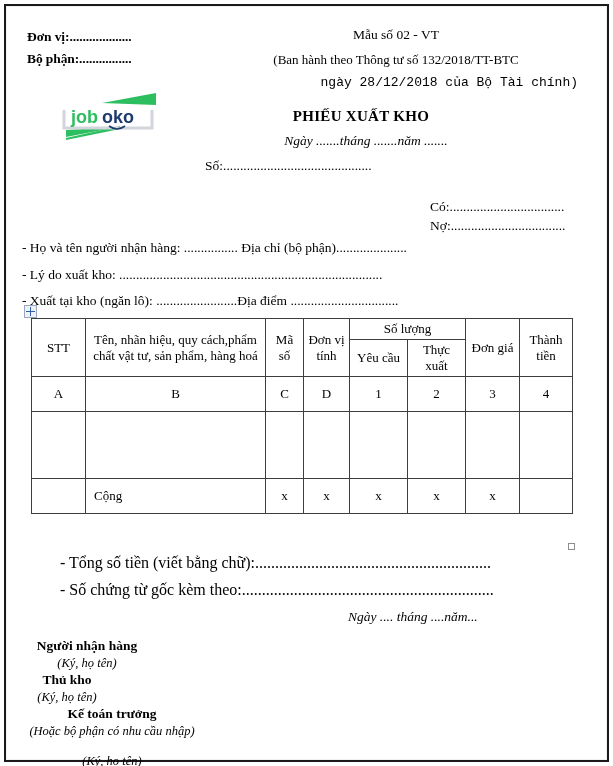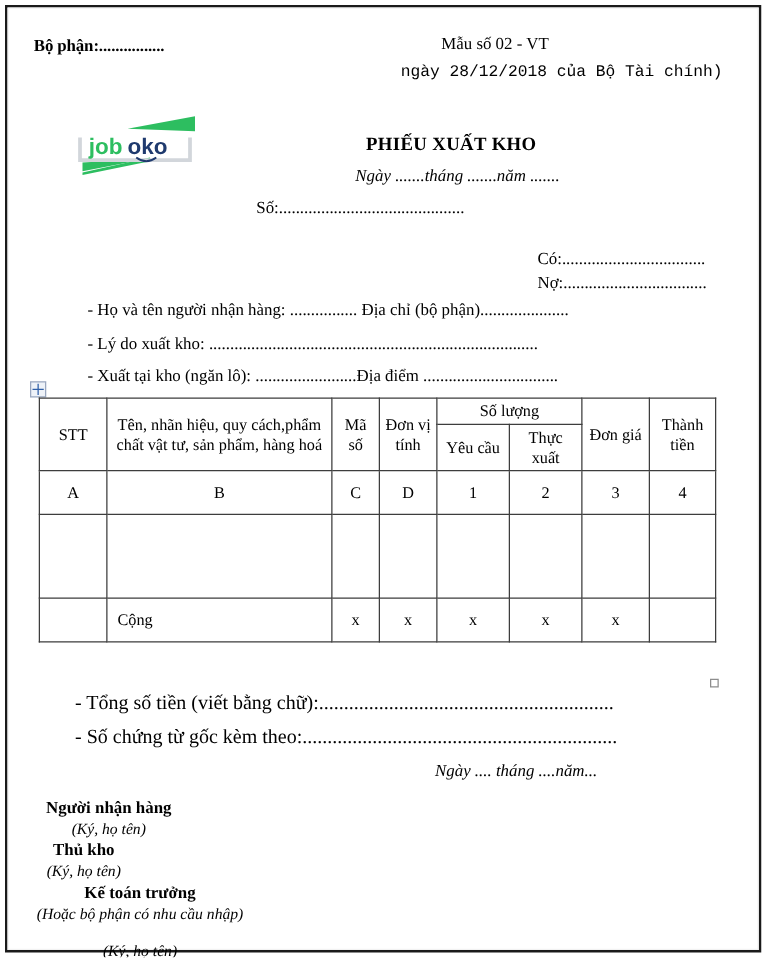--- a/index.html
+++ b/index.html
@@ -120,21 +120,20 @@
     line-height: 19px;
     white-space: nowrap;
   }
 
   
   .info {
     position: absolute;
     left: 22px;
     font-size: 13.5px;
     white-space: nowrap;
-    margin-left: 48px;
   }
   .info-1 { top: 240px; }
   .info-2 { top: 267px; }
   .info-3 { top: 293px; }
 
   
   .tbl-wrap {
     position: absolute;
     left: 31px;
     top: 318px;
@@ -264,25 +263,27 @@
 </style>
 </head>
 <body>
 
 <div id="page">
 
   <div class="page-border"></div>
   <div class="page-inner-pad"></div>
 
   <div class="hdr-left">
+    <div>Đơn vị:...................</div>
     <div>Bộ phận:................</div>
   </div>
 
   <div class="hdr-right">
     <div class="mau-so">Mẫu số 02 - VT</div>
+    <div class="ban-hanh">(Ban hành theo Thông tư số 132/2018/TT-BTC</div>
     <div class="ngay-bh">ngày 28/12/2018 của Bộ Tài chính)</div>
   </div>
 
   <div class="logo">
     <svg width="108" height="50" viewBox="0 0 108 50">
 
       <path d="M46 11 L100 1 L100 13 Z" fill="#2DBE60"></path>
 
       <path d="M10 45 L62 35 L10 38 Z" fill="#2DBE60"></path>
       <path d="M10 46 L64 34 L64 37 L10 48 Z" fill="#2DBE60"></path>

